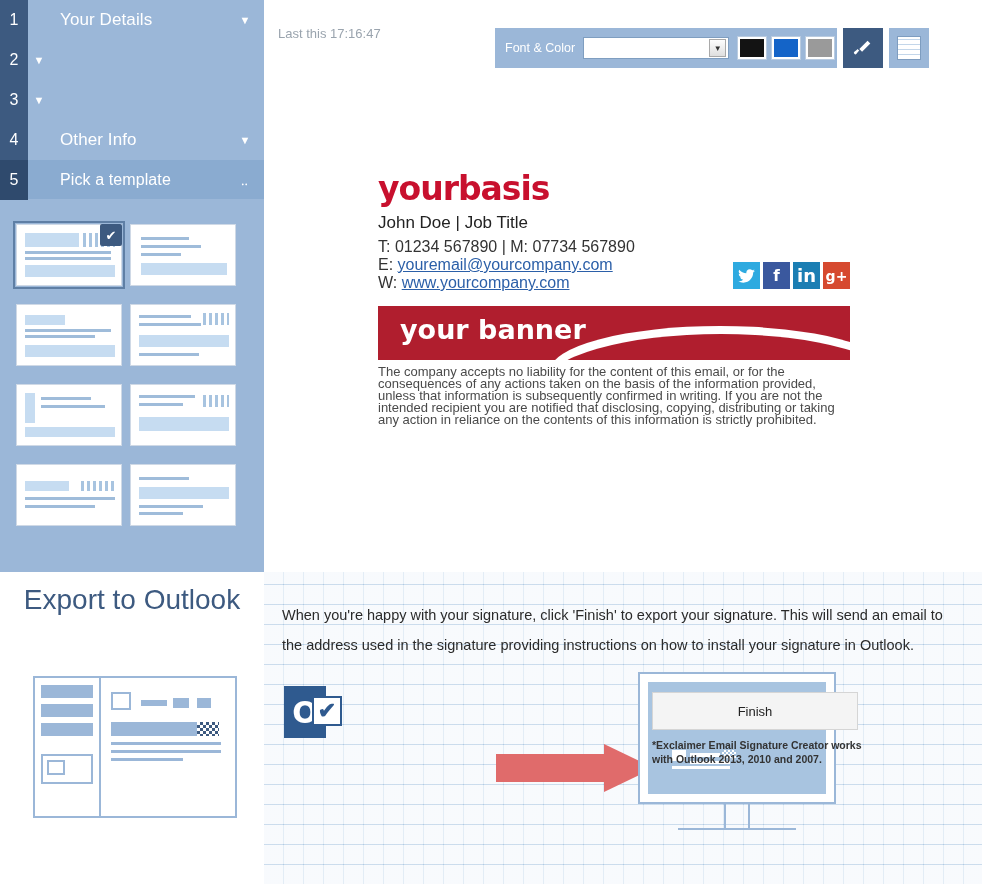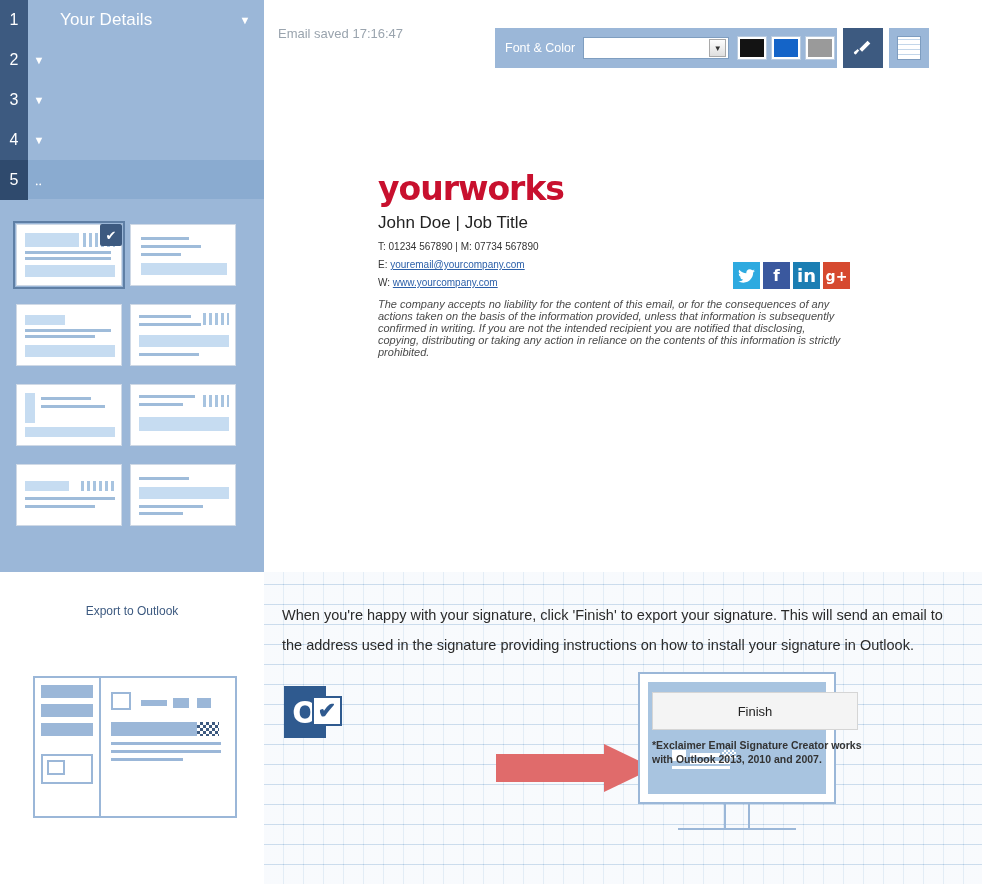--- a/index.html
+++ b/index.html
@@ -165,21 +165,21 @@
     line-height: 1;
     margin-bottom: 8px;
     font-family: "DejaVu Sans", sans-serif;
   }
   #logo .thin { font-weight: bold; }
   #sig-name {
     font-size: 17px; color: #222;
     margin-bottom: 5px;
   }
   .sig-line {
-    font-size: 10px; color: #333;
+    font-size: 16px; color: #333;
     line-height: 18px;
   }
   .sig-line a { color: #2b5fa8; text-decoration: underline; }
   #social {
     position: absolute; right: 0; top: 90px;
     display: flex; gap: 3px;
   }
   .soc {
     width: 27px; height: 27px;
     display: flex; align-items: center; justify-content: center;
@@ -211,38 +211,37 @@
   }
   #banner .swoosh2 {
     position: absolute;
     right: -46px; bottom: -74px;
     width: 350px; height: 100px;
     border-radius: 50%;
     background: #b01e2e;
   }
   #disclaimer {
     margin-top: 6px;
-    font-size: 11px;
+    font-size: 13px;
     color: #4a4a4a;
     line-height: 12px;
     width: 465px;
-    font-style: italic;
   }
 
   
   #bottom-left {
     position: absolute; left: 0; top: 572px;
     width: 264px; height: 312px;
     background: #ffffff;
   }
   #export-title {
     text-align: center;
-    font-size: 12px;
+    font-size: 28px;
     color: #3d5a80;
-    padding-top: 32px;
+    padding-top: 12px;
   }
   #illo {
     position: absolute; left: 33px; top: 104px;
     width: 204px; height: 142px;
     background: #ffffff;
     border: 2px solid #9bb7d8;
     display: flex;
   }
   #illo .col-left {
     width: 66px; border-right: 2px solid #9bb7d8;
@@ -371,25 +370,27 @@
       <div class="step-caret">▼</div>
     </div>
 
     <div class="step-row">
       <div class="step-num">3</div>
       <div class="step-caret">▼</div>
     </div>
 
     <div class="step-row">
       <div class="step-num">4</div>
+      <div class="step-label">Other Info</div>
       <div class="step-caret">▼</div>
     </div>
 
     <div class="step-row active">
       <div class="step-num">5</div>
+      <div class="step-label">Pick a template</div>
       <div class="step-caret dots">‥</div>
     </div>
 
     <div id="template-grid">
 
       <div class="tpl sel">
         <div class="mini block" style="left:8px;top:8px;width:54px;height:14px;"></div>
         <div class="mini dots" style="left:66px;top:8px;width:32px;height:14px;"></div>
         <div class="mini line" style="left:8px;top:26px;width:86px;"></div>
         <div class="mini line" style="left:8px;top:32px;width:86px;"></div>
@@ -443,21 +444,21 @@
       <div class="tpl">
         <div class="mini line" style="left:8px;top:12px;width:50px;"></div>
         <div class="mini block" style="left:8px;top:22px;width:90px;height:12px;"></div>
         <div class="mini line" style="left:8px;top:40px;width:64px;"></div>
         <div class="mini line" style="left:8px;top:47px;width:44px;"></div>
       </div>
 
     </div>
   </div>
 
-  <div id="lastsaved">Email saved 17:16:47</div>
+  <div id="lastsaved">Last this 17:16:47</div>
 
   <div id="fontcolor-bar">
     <div id="fc-label">Font &amp; Color</div>
     <div id="fc-select-wrap">
       <div class="fc-select">
         <div class="arrow">▼</div>
       </div>
     </div>
     <div class="sw-wrap">
       <div class="swatch" style="background:#131313"></div>
@@ -477,21 +478,21 @@
     <div class="tool-btn alt">
       <div style="width:24px;height:24px;background:
              repeating-linear-gradient(0deg,#ffffff 0 4px,#c3d6ea 4px 5px),
              repeating-linear-gradient(90deg,#ffffff 0 4px,#c3d6ea 4px 5px),
              linear-gradient(135deg,#ffffff 45%,#7e9dc0 45%,#7e9dc0 55%,#ffffff 55%);
              border:1px solid #7e9dc0;"></div>
     </div>
   </div>
 
   <div id="signature">
-    <div id="logo"><span>your</span><span class="thin">works</span></div>
+    <div id="logo"><span>your</span><span class="thin">basis</span></div>
     <div id="sig-name">John Doe | Job Title</div>
     <div class="sig-line">T: 01234 567890 | M: 07734 567890</div>
     <div class="sig-line"><span>E: </span><a href="#">youremail@yourcompany.com</a></div>
     <div class="sig-line"><span>W: </span><a href="#">www.yourcompany.com</a></div>
 
     <div id="social">
       <div class="soc tw">
         <svg width="17" height="14" viewBox="0 0 24 20">
           <path d="M24 2.6a9.6 9.6 0 0 1-2.8.8A4.9 4.9 0 0 0 23.3.7a9.7 9.7 0 0 1-3.1 1.2A4.9 4.9 0 0 0 11.8 6 13.8 13.8 0 0 1 1.7.9 4.9 4.9 0 0 0 3.2 7.4 4.8 4.8 0 0 1 1 6.8v.1a4.9 4.9 0 0 0 3.9 4.8 4.9 4.9 0 0 1-2.2.1 4.9 4.9 0 0 0 4.6 3.4A9.8 9.8 0 0 1 0 17.3a13.8 13.8 0 0 0 7.5 2.2c9 0 14-7.5 14-14v-.6A9.9 9.9 0 0 0 24 2.6z" fill="#ffffff"></path>
         </svg>
@@ -500,20 +501,25 @@
           <span>f</span>
         </div>
       <div class="soc li">
           <span style="font-size:18px">in</span>
         </div>
       <div class="soc gp">
           <span style="font-size:14px">g+</span>
         </div>
     </div>
 
+    <div id="banner">
+      <div class="swoosh"></div>
+      <div class="swoosh2"></div>
+      <div class="txt">your banner</div>
+    </div>
 
     <div id="disclaimer">The company accepts no liability for the content of this email, or for the consequences of any actions taken on the basis of the information provided, unless that information is subsequently confirmed in writing. If you are not the intended recipient you are notified that disclosing, copying, distributing or taking any action in reliance on the contents of this information is strictly prohibited.</div>
   </div>
 
   <div id="bottom-left">
     <div id="export-title">Export to Outlook</div>
     <div id="illo">
       <div class="col-left">
         <div class="lbar"></div>
         <div class="lbar"></div>

